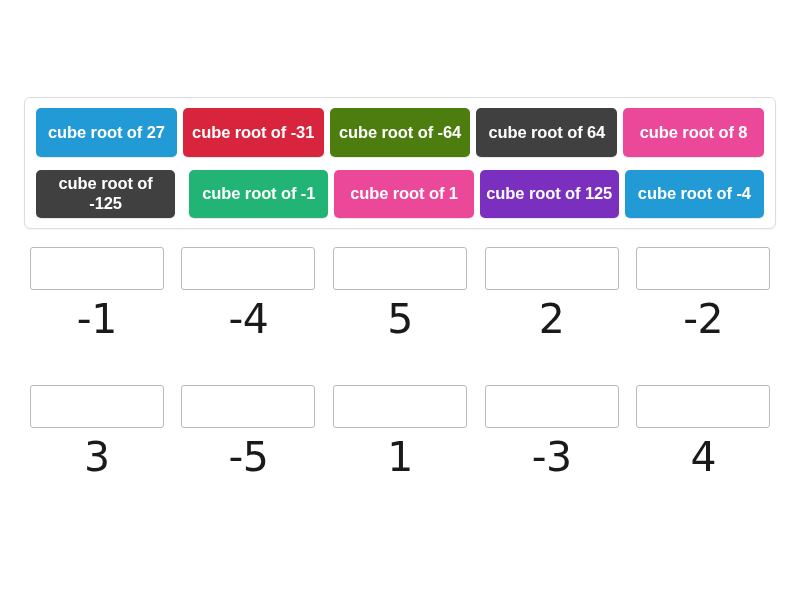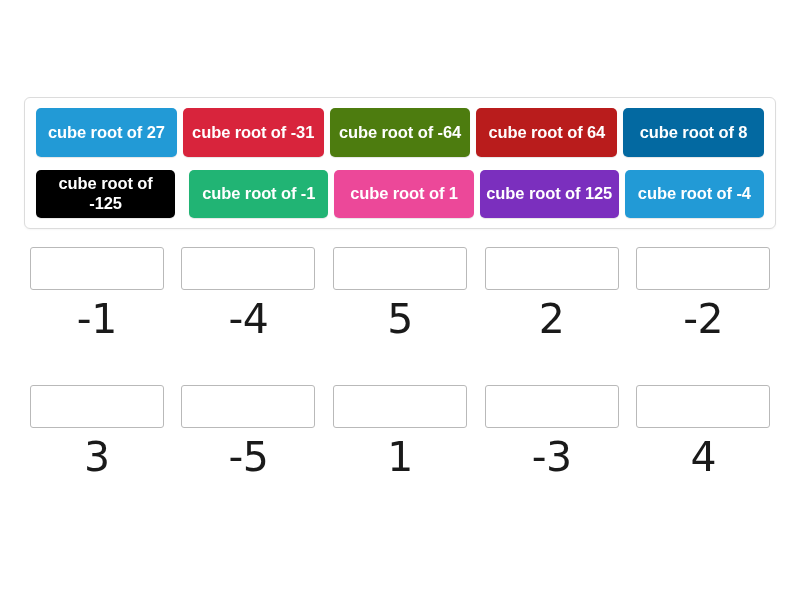--- a/index.html
+++ b/index.html
@@ -110,30 +110,30 @@
     <div class="tile-row">
       <div class="tile" style="background-color: rgb(34, 154, 214);">
         <span class="tile-label">cube root of 27</span>
       </div>
       <div class="tile" style="background-color: rgb(216, 36, 60);">
         <span class="tile-label">cube root of -31</span>
       </div>
       <div class="tile" style="background-color: #4d7c0f;">
         <span class="tile-label">cube root of -64</span>
       </div>
-      <div class="tile" style="background-color: #b91c1c;">
+      <div class="tile" style="background-color: #404040;">
         <span class="tile-label">cube root of 64</span>
       </div>
-      <div class="tile" style="background-color: #0369a1;">
+      <div class="tile" style="background-color: #ec4899;">
         <span class="tile-label">cube root of 8</span>
       </div>
     </div>
 
     <div class="tile-row">
-      <div class="tile" style="background-color: #000000;">
+      <div class="tile" style="background-color: #404040;">
         <span class="tile-label">cube root of -125</span>
       </div>
       <div class="tile" style="background-color: rgb(33, 180, 116); margin-left: 8px;">
         <span class="tile-label">cube root of -1</span>
       </div>
       <div class="tile" style="background-color: #ec4899;">
         <span class="tile-label">cube root of 1</span>
       </div>
       <div class="tile" style="background-color: rgb(123, 47, 190);">
         <span class="tile-label">cube root of 125</span>

